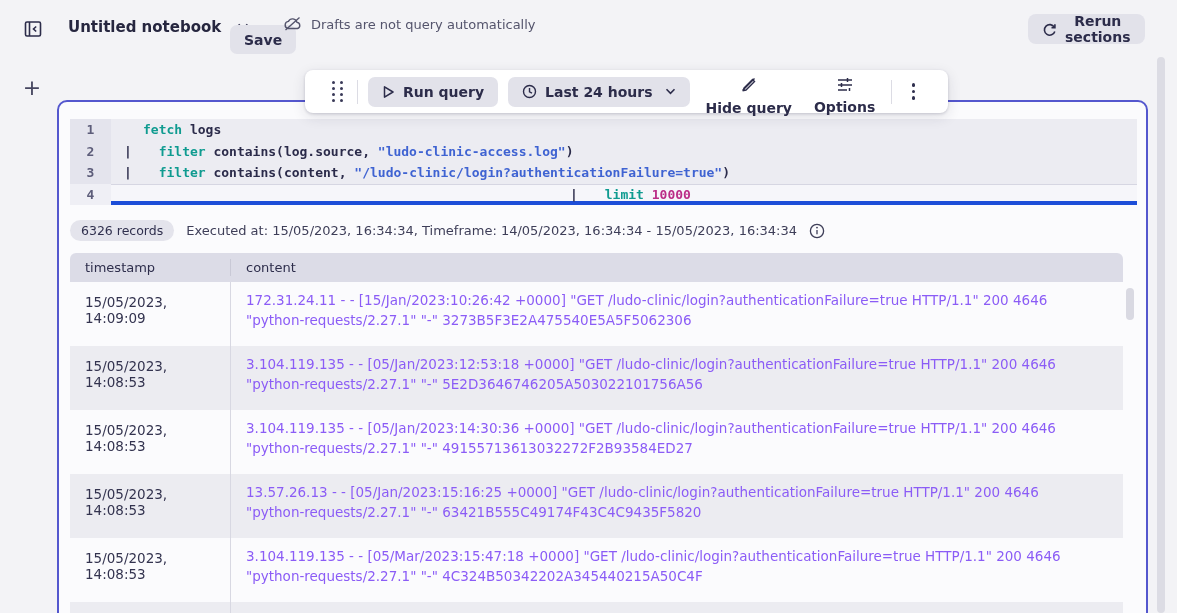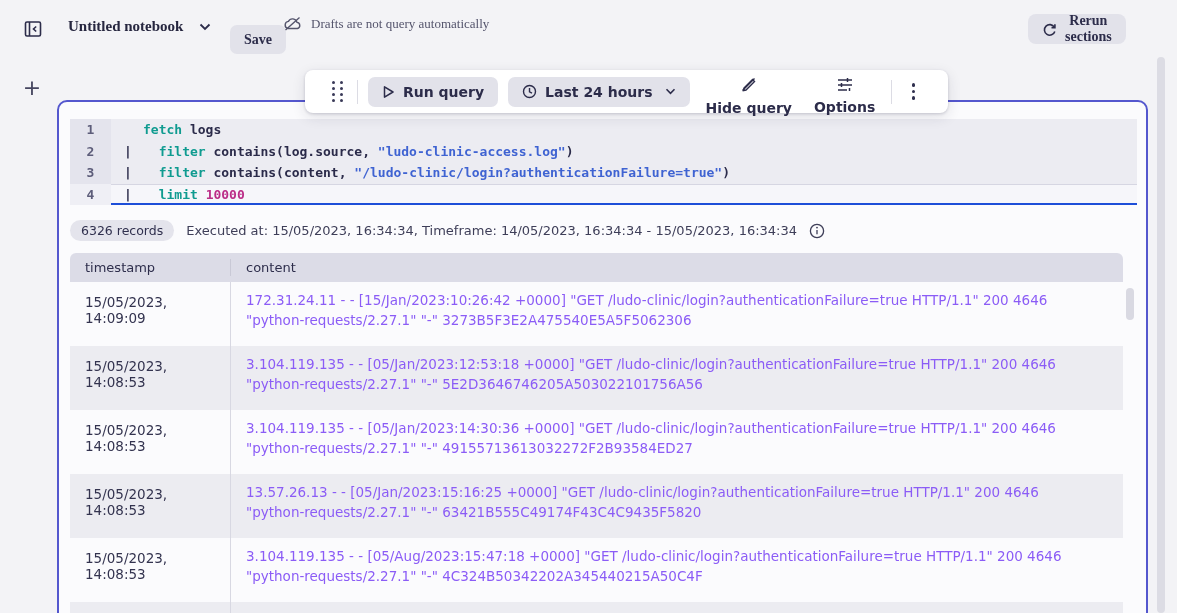--- a/index.html
+++ b/index.html
@@ -1,20 +1,20 @@
 <!DOCTYPE html>
 <html><head>
 <meta charset="utf-8">
 <style>
   * { margin:0; padding:0; box-sizing:border-box; }
   html,body { width:1177px; height:613px; overflow:hidden; background:#f3f3f6;
     font-family:"DejaVu Sans","Liberation Sans",sans-serif; color:#32324f; }
 
   
-  .topbar { position:absolute; left:0; top:0; width:1079px; height:56px; display:flex; align-items:center;font-family:Liberation Serif, serif; }
+  .topbar { position:absolute; left:0; top:0; width:1079px; height:56px; display:flex; align-items:center; }
   .sidebar-toggle { position:absolute; left:23px; top:19px; width:20px; height:20px; cursor:pointer; }
   .nb-title-wrap { position:absolute; left:68px; top:18px; display:flex; align-items:center; gap:16px; cursor:pointer; }
   .nb-title { font-size:15px; font-weight:700; color:#26263f; }
   .pill-btn { display:inline-flex; align-items:center; gap:8px; background:#e2e2ea; border:none;
     border-radius:7px; padding:0 14px; height:29px; font-size:14px; font-weight:600; color:#2c2c4a;
     font-family:inherit; cursor:pointer; }
   .save-btn { position:absolute; left:230px; top:25px; }
   .draft-wrap { position:absolute; left:283px; top:16px; display:flex; align-items:center; gap:9px; }
   .draft-text { font-size:13px; color:#54546c; }
   .rerun-btn { position:absolute; left:1028px; top:14px; border-radius:8px; height:30px; }
@@ -40,21 +40,21 @@
     gap:3px; background:none; border:none; cursor:pointer; }
   .kebab i { width:3.5px; height:3.5px; border-radius:50%; background:#2f2f4d; }
 
   
   .editor { position:absolute; left:11px; top:17px; width:1067px; font-family:"DejaVu Sans Mono","Liberation Mono",monospace;
     font-size:13px; font-weight:700; }
   .code-row { display:flex; height:21.5px; line-height:21.5px; }
   .gutter { width:41px; background:#e4e4ed; color:#5d5d7a; text-align:center; font-weight:700; flex:0 0 41px; }
   .code-line { flex:1; background:#ececf2; padding-left:13px; white-space:pre; color:#2b2b4a; }
   .code-row.active .gutter { background:#efeff5; }
-  .code-row.active .code-line { background:#f6f6fa; border-top:1px solid #d6d6e2; border-bottom:2px solid #1d4ed8; line-height:19.5px; }
+  .code-row.active .code-line { background:#f6f6fa; border-top:1px solid #d6d6e2; border-bottom:4px solid #1d4ed8; line-height:19.5px;text-align:center; }
   .tok-kw { color:#0f9b90;margin-left:19px; }
   .tok-str { color:#3f63d2; }
   .tok-num { color:#bb2d87; }
 
   
   .meta-line { position:absolute; left:11px; top:118px; display:flex; align-items:center; gap:12px; }
   .records-badge { background:#e4e4ec; color:#30304e; border-radius:11px; font-size:12.5px; padding:3px 11px; }
   .meta-text { font-size:13px; color:#3e3e58; }
   .info-icon { width:16px; height:16px; cursor:pointer; }
 
@@ -178,21 +178,21 @@
         <div class="trow even">
           <div class="td-ts">15/05/2023, 14:08:53</div>
           <div class="td-content">3.104.119.135 - - [05/Jan/2023:14:30:36 +0000] "GET /ludo-clinic/login?authenticationFailure=true HTTP/1.1" 200 4646 "python-requests/2.27.1" "-" 49155713613032272F2B93584ED27</div>
         </div>
         <div class="trow odd">
           <div class="td-ts">15/05/2023, 14:08:53</div>
           <div class="td-content">13.57.26.13 - - [05/Jan/2023:15:16:25 +0000] "GET /ludo-clinic/login?authenticationFailure=true HTTP/1.1" 200 4646 "python-requests/2.27.1" "-" 63421B555C49174F43C4C9435F5820</div>
         </div>
         <div class="trow even">
           <div class="td-ts">15/05/2023, 14:08:53</div>
-          <div class="td-content">3.104.119.135 - - [05/Aug/2023:15:47:18 +0000] "GET /ludo-clinic/login?authenticationFailure=true HTTP/1.1" 200 4646 "python-requests/2.27.1" "-" 4C324B50342202A345440215A50C4F</div>
+          <div class="td-content">3.104.119.135 - - [05/Mar/2023:15:47:18 +0000] "GET /ludo-clinic/login?authenticationFailure=true HTTP/1.1" 200 4646 "python-requests/2.27.1" "-" 4C324B50342202A345440215A50C4F</div>
         </div>
       </div>
     <div class="partial-row">
       <div class="td-ts"></div>
         <div class="td-content"></div>
     </div>
   </div>
 
   <div class="table-scrollbar"></div>
 </div>

